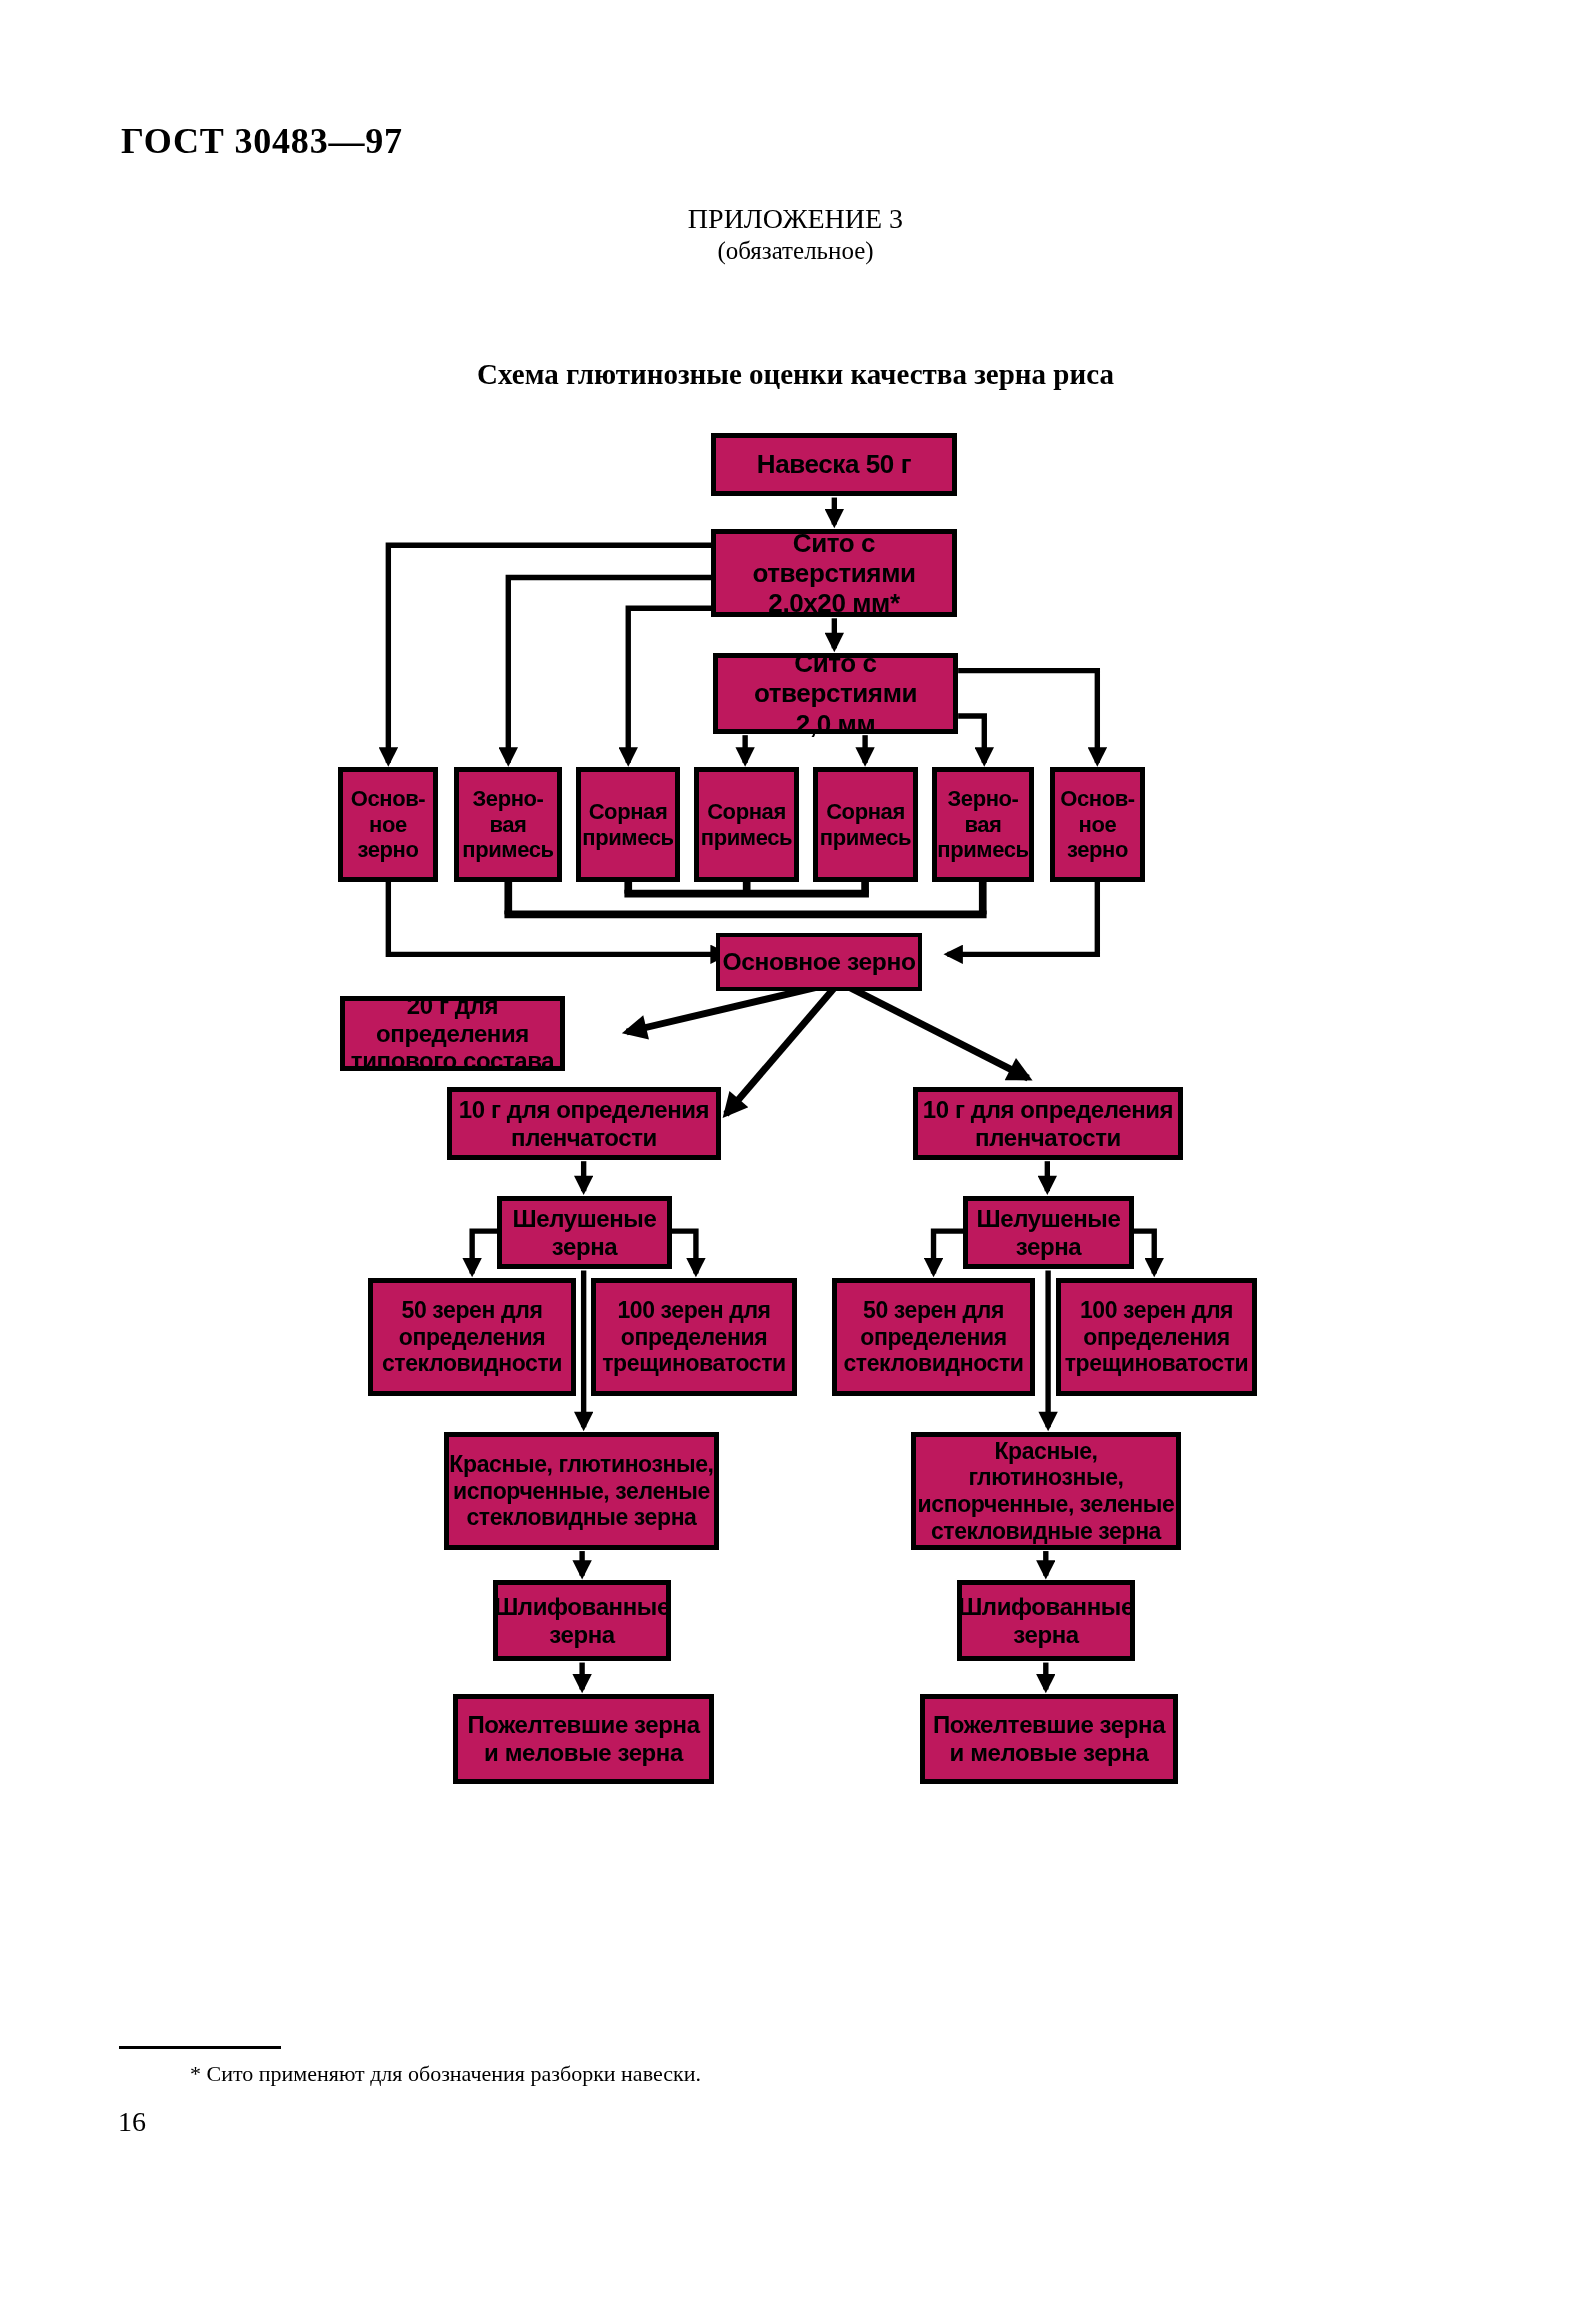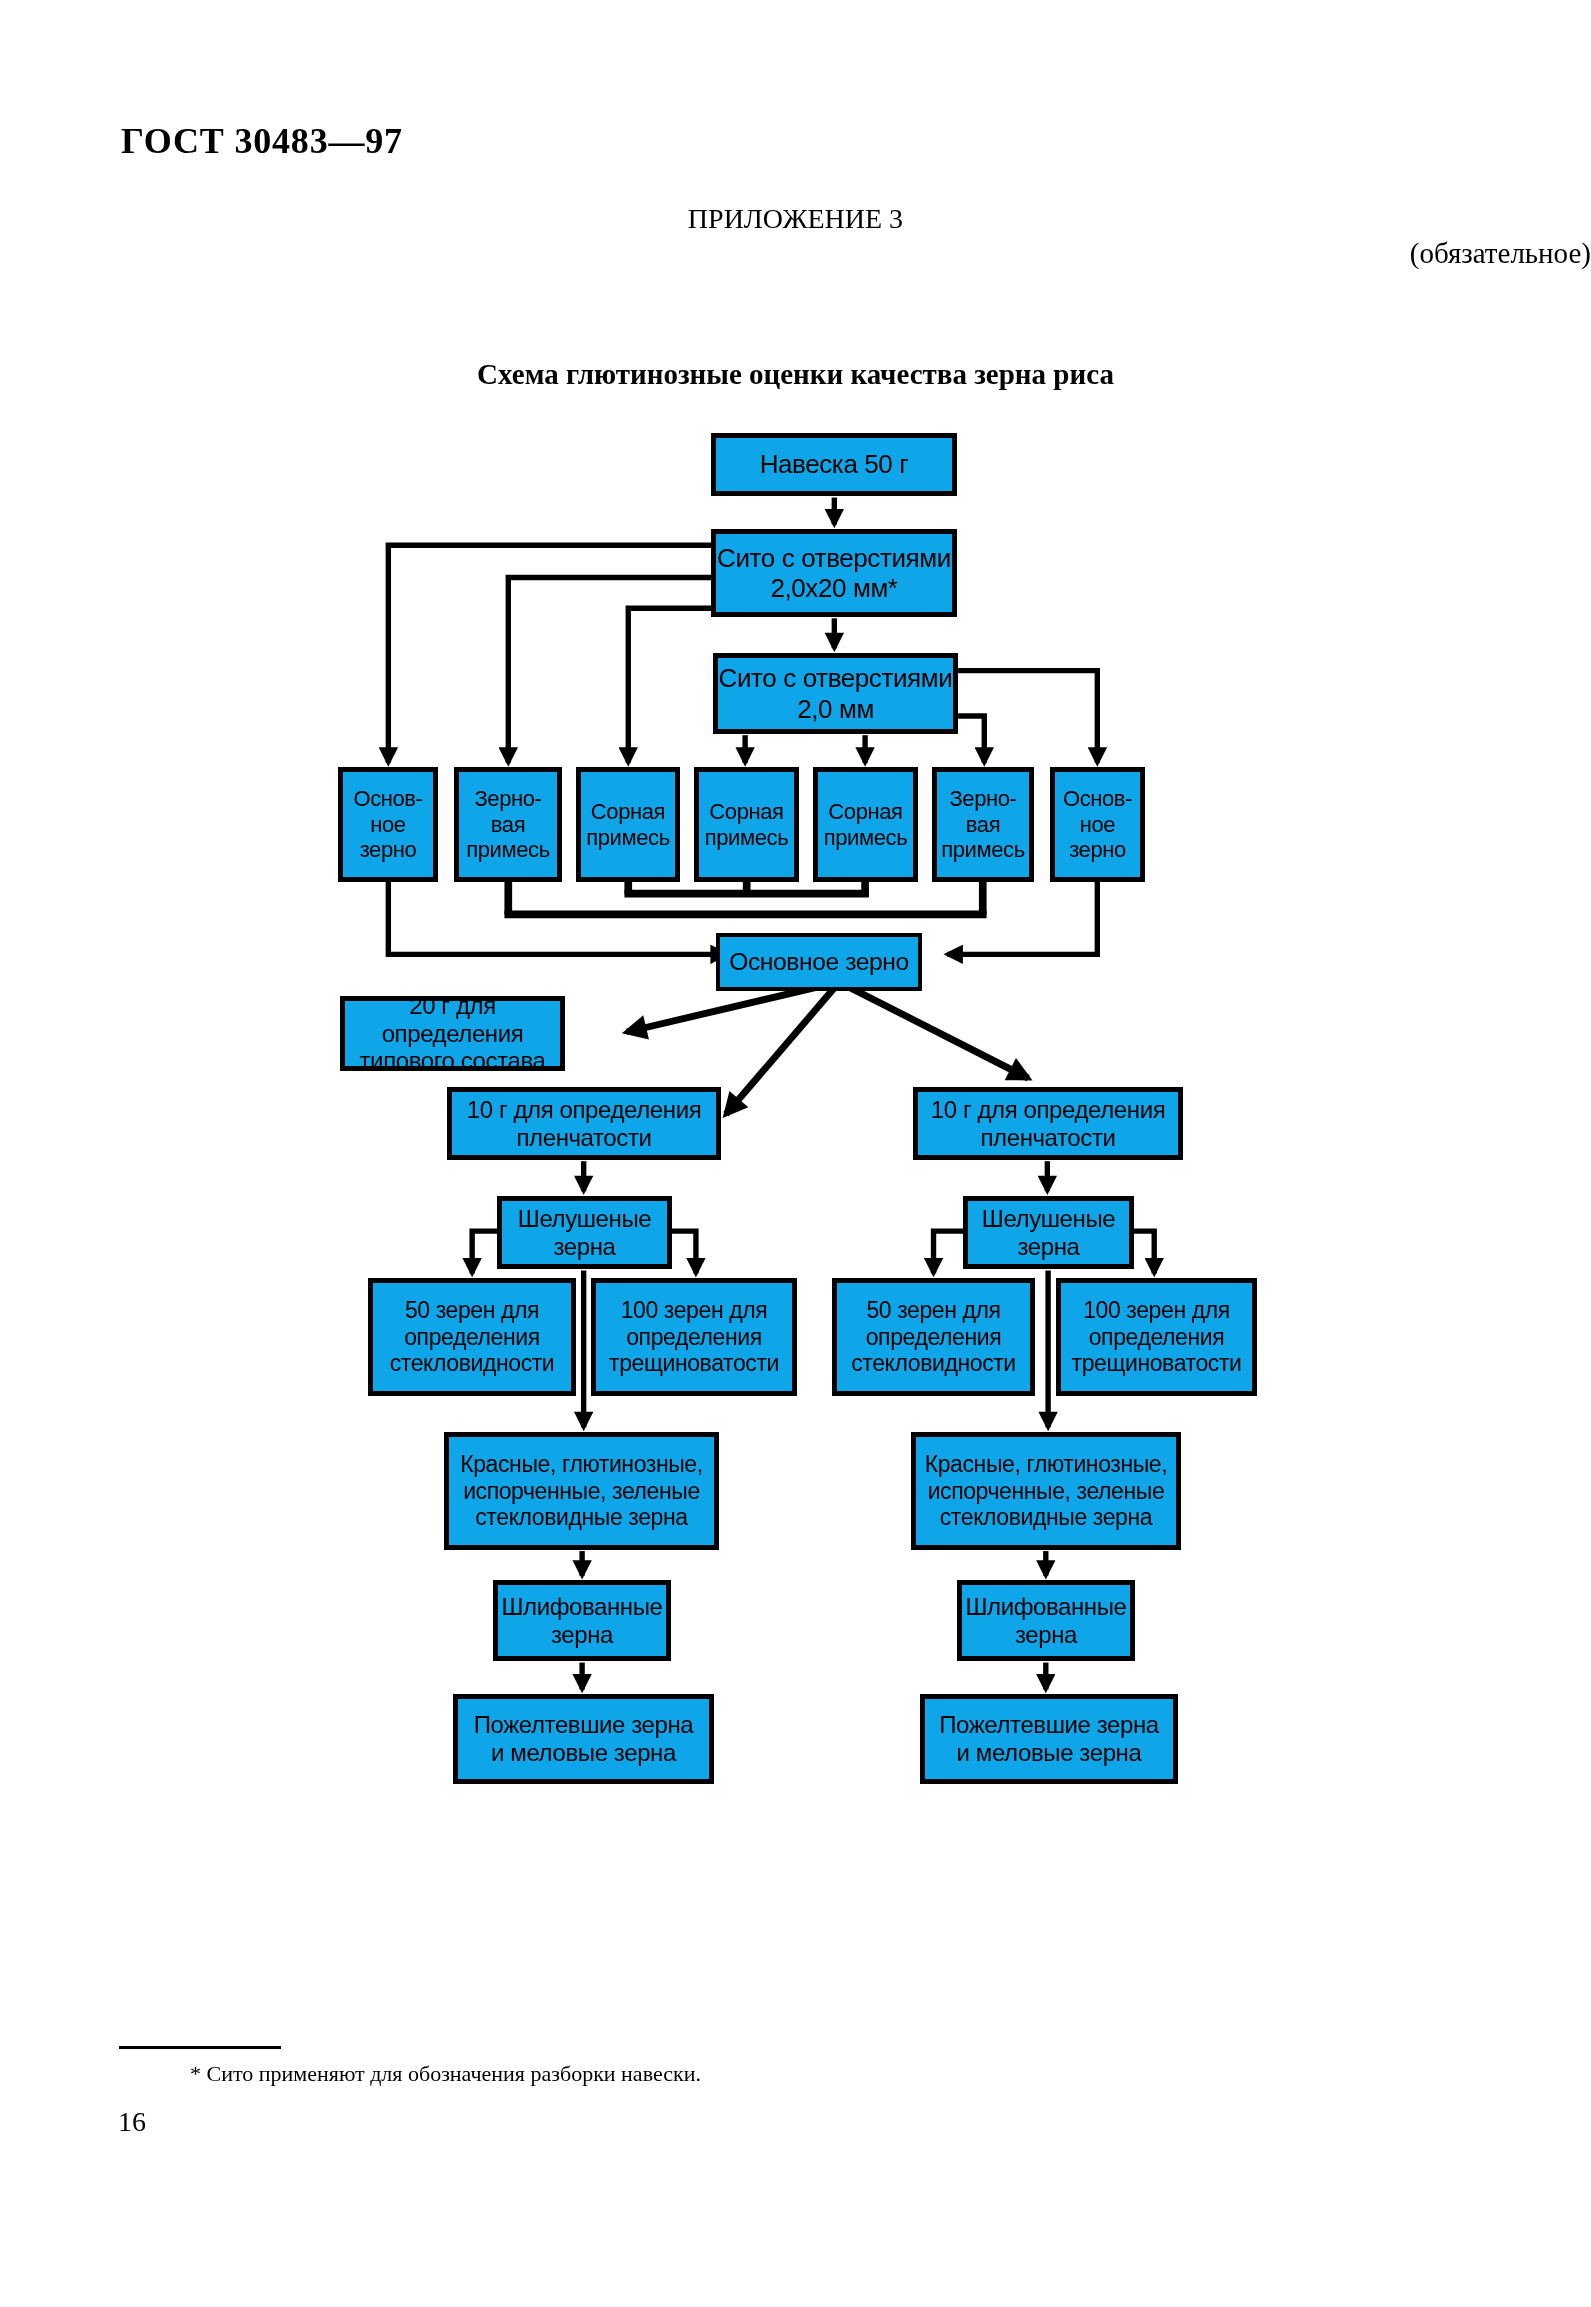--- a/index.html
+++ b/index.html
@@ -11,32 +11,32 @@
   .doc-number {
     position:absolute; left:121px; top:120px;
     font-size:36px; font-weight:700; letter-spacing:0.8px;
   }
   .appendix {
     position:absolute; left:0; top:203px; width:1591px;
     text-align:center; font-size:28px;
   }
   .appendix-note {
     position:absolute; left:0; top:237px; width:1591px;
-    text-align:right; font-size:29px;
+    text-align:center; font-size:25px;
   }
   .chart-title {
     position:absolute; left:0; top:358px; width:1591px;
     text-align:center; font-size:29px; font-weight:700;
   }
   .connectors { position:absolute; left:0; top:0; }
   .node {
-    position:absolute; border:5.4px solid #000; background:#0ea5e9;
+    position:absolute; border:5.4px solid #000; background:#be185d;
     display:flex; align-items:center; justify-content:center;
     text-align:center; white-space:pre-line;
-    font-family:"Liberation Sans", sans-serif; font-weight:400;
+    font-family:"Liberation Sans", sans-serif; font-weight:700;
     line-height:1.16; letter-spacing:-0.4px;
   }
   .footnote-rule { position:absolute; left:119px; top:2046px; width:162px; height:3.1px; background:#000; }
   .footnote { position:absolute; left:190px; top:2061px; font-size:22px; }
   .page-number { position:absolute; left:118px; top:2106px; font-size:28px; }
 </style>
 </head>
 <body>
 
 <div class="page">

